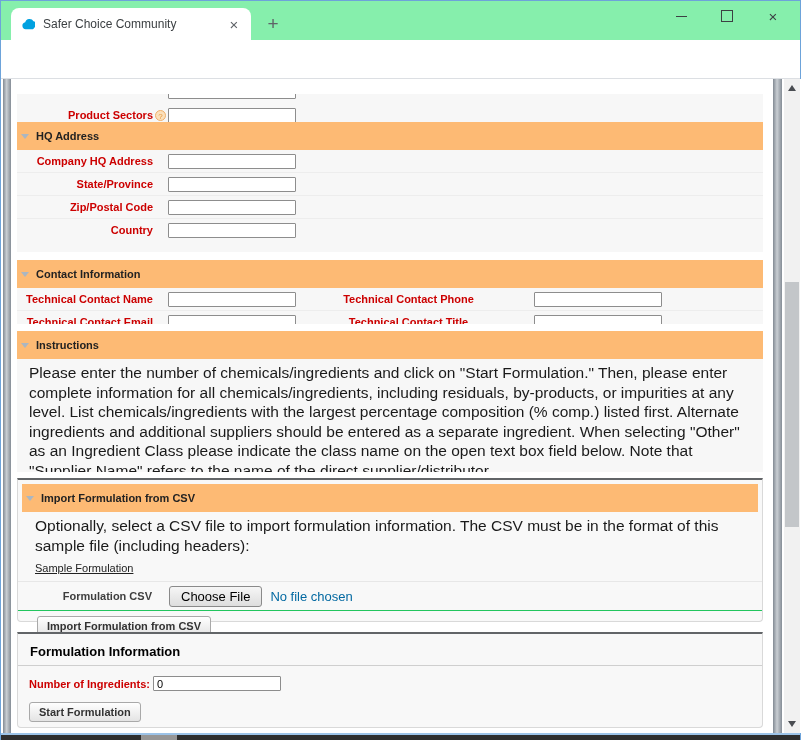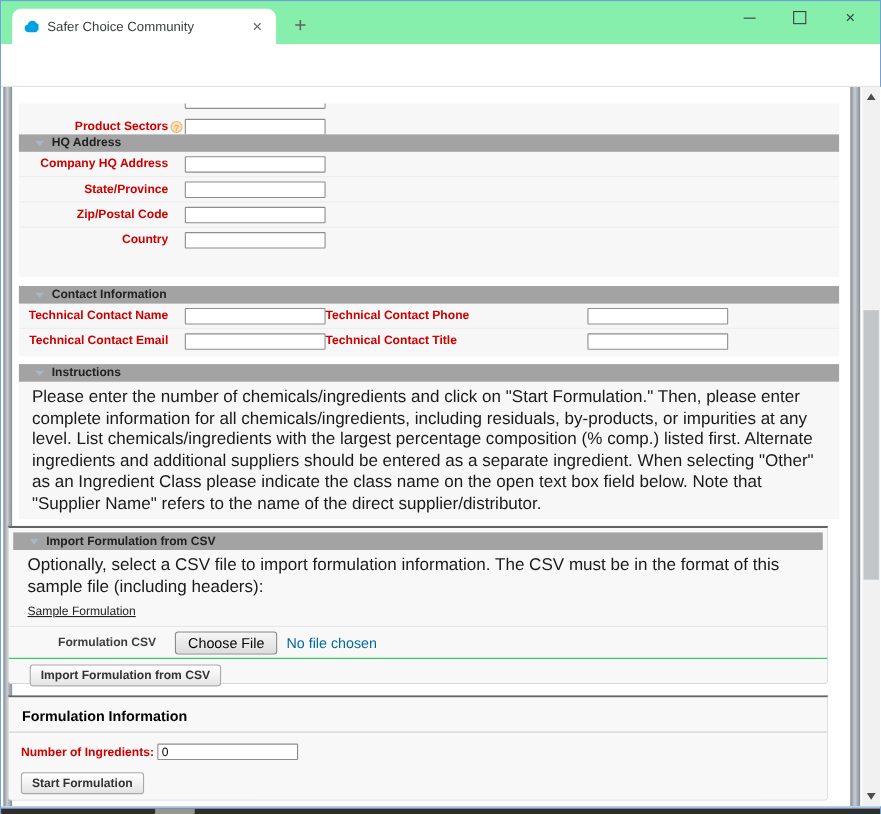--- a/index.html
+++ b/index.html
@@ -40,38 +40,38 @@
   .strip-left{left:2px;}
   .strip-right{left:772px;width:9px;}
   .scrollbar{position:absolute;left:783px;top:0;width:16px;height:654px;background:#f1f1f1;}
   .sb-arrow{position:absolute;left:4px;width:0;height:0;border-left:4px solid transparent;border-right:4px solid transparent;}
   .sb-up{top:6px;border-bottom:6px solid #4a4d52;}
   .sb-down{bottom:6px;border-top:6px solid #4a4d52;}
   .sb-thumb{position:absolute;left:1px;top:203px;width:14px;height:245px;background:#c3c6c9;}
 
   
   .fsection{position:absolute;left:16px;width:746px;background:#f7f7f7;overflow:hidden;}
-  .sec-head{height:16px;background:#a3a3a3;display:flex;align-items:center;padding-left:15px;box-sizing:border-box;}
+  .sec-head{height:28px;background:#fdba74;display:flex;align-items:center;padding-left:4px;box-sizing:border-box;}
   .tri{width:0;height:0;border-left:4px solid transparent;border-right:4px solid transparent;border-top:5px solid #aab6c2;margin-right:7px;}
   .sec-title{font-size:11px;font-weight:bold;color:#222;}
   .frow{height:22px;display:flex;align-items:center;border-bottom:1px solid #ededed;}
   .frow:last-child{border-bottom:none;}
   .lbl{width:136px;text-align:right;font-size:11px;font-weight:bold;color:#cc0000;flex:none;}
   .lblgap{width:15px;flex:none;display:flex;justify-content:center;align-items:center;}
-  .lbl2{width:225px;text-align:left;font-size:11px;font-weight:bold;color:#cc0000;flex:none;}
+  .lbl2{width:225px;text-align:center;font-size:11px;font-weight:bold;color:#cc0000;flex:none;}
   .gap2{width:13px;flex:none;}
   .tbox{width:120px;height:13px;border:1px solid #8d8d8d;background:#fff;font-size:11px;padding:0 3px;
         font-family:"Liberation Sans",sans-serif;border-radius:1px;flex:none;}
   .help{width:11px;height:11px;border-radius:50%;background:#fbe0bb;border:1px solid #f0b06a;
         font-size:8px;color:#e6993d;text-align:center;line-height:11px;box-sizing:border-box;}
   .sliver{position:absolute;left:151px;top:-10px;}
   .bigtext{font-size:15.5px;line-height:19.5px;color:#1a1a1a;}
 
   
-  .panel{position:absolute;left:6px;width:746px;background:#f8f8f8;border:1px solid #d9d9d9;
+  .panel{position:absolute;left:16px;width:746px;background:#f8f8f8;border:1px solid #d9d9d9;
          border-top:2px solid #626568;border-radius:0 0 4px 4px;box-sizing:border-box;}
   .panel .sec-head{margin:4px 4px 0 4px;}
   .btn{display:inline-block;font-size:11px;font-weight:bold;color:#333;background:linear-gradient(#ffffff,#e4e4e4);
        border:1px solid #a9a9a9;border-radius:3px;padding:3px 9px;font-family:"Liberation Sans",sans-serif;}
   .filebtn{font-size:13px;color:#000;background:linear-gradient(#f6f6f6,#dddddd);border:1px solid #8a8a8a;
            border-radius:3px;padding:2px 11px;font-family:"Liberation Sans",sans-serif;}
   .link{font-size:11px;color:#222;text-decoration:underline;}
   .blklbl{font-size:11px;font-weight:bold;color:#3e3e3e;}
   .panel-title{font-size:13px;font-weight:bold;color:#000;}
 

